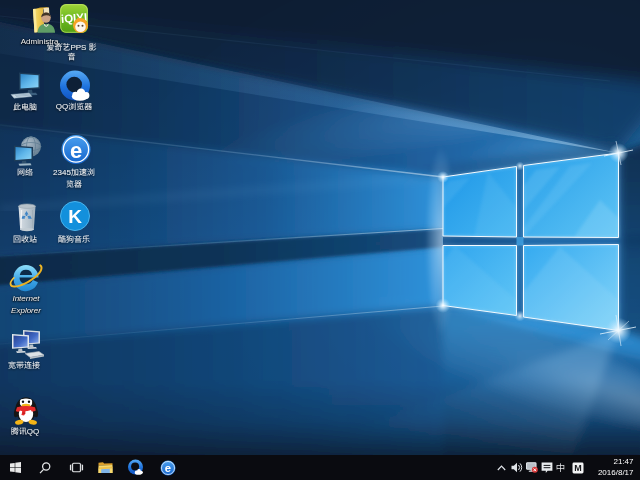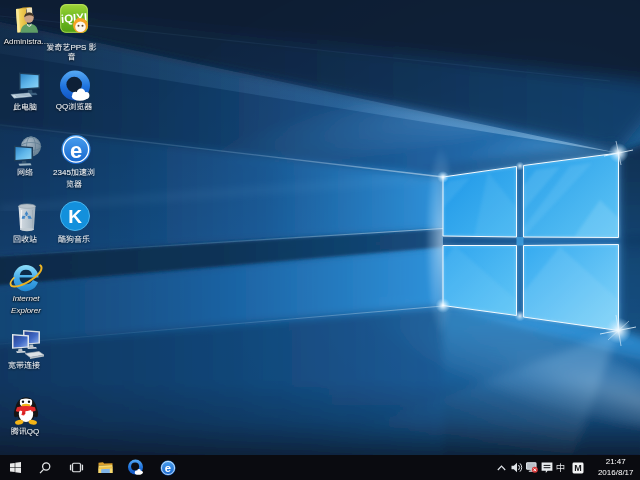--- a/index.html
+++ b/index.html
@@ -6,21 +6,21 @@
 font-family:"Liberation Sans",sans-serif;-webkit-font-smoothing:antialiased;}
 *{-webkit-font-smoothing:antialiased;}
 #wall{position:absolute;left:0;top:0;width:640px;height:480px;}
 .cell{position:absolute;width:52px;text-align:center;}
 .cell svg{display:block;margin:0 auto;}
 .lab{position:absolute;width:72px;left:50%;transform:translateX(-50%);
 color:#f2f2f2;font-size:8px;line-height:11.5px;text-align:center;
 text-shadow:0 1px 2px #000,0 0 2px #000;white-space:pre-line;}
 #taskbar{position:absolute;left:0;top:455px;width:640px;height:25px;background:#0a0b10;}
 .tbi{position:absolute;top:0;height:25px;display:flex;align-items:center;justify-content:center;}
-#clock{position:absolute;right:6.5px;top:2px;color:#fff;font-size:8px;line-height:10.5px;text-align:center;}
+#clock{position:absolute;right:6.5px;top:2px;color:#fff;font-size:8px;line-height:10.5px;text-align:right;}
 </style>
 </head>
 <body>
 <svg width="0" height="0" style="position:absolute">
     <defs>
       <filter id="lsh" x="-30%" y="-30%" width="160%" height="190%">
         <feDropShadow dx="0" dy="1" stdDeviation="0.8" flood-color="#000000" flood-opacity="0.85"></feDropShadow>
       </filter>
       <radialGradient id="beamAxis" cx="0.78" cy="0.5" r="0.8">
  <stop offset="0" stop-color="#b8dcf8" stop-opacity="0.3"></stop>
@@ -236,21 +236,21 @@
 <line x1="604" y1="156" x2="633" y2="150" opacity="0.8"></line>
 <line x1="616" y1="141" x2="621" y2="165" opacity="0.6"></line>
 <line x1="600" y1="334" x2="636" y2="327" opacity="0.8"></line>
 <line x1="616" y1="315" x2="621" y2="346" opacity="0.6"></line>
 <line x1="608" y1="340" x2="629" y2="321" opacity="0.5"></line>
 </g>
 </svg>
 
 <div id="icons">
 
-<div class="cell" style="left:0px;top:5px;">
+<div class="cell" style="left:17px;top:5px;">
 <svg width="46" height="30" viewBox="0 0 46 30">
 <defs>
 <linearGradient id="fcov" x1="0" y1="0" x2="1" y2="0">
  <stop offset="0" stop-color="#f7e285"></stop>
             <stop offset="0.45" stop-color="#f0ce55"></stop>
             <stop offset="1" stop-color="#dfb23a"></stop>
 </linearGradient>
 </defs>
 <polygon points="14,4.5 20,2.5 29,2 24,4.5" fill="#c89c2e"></polygon>
 <polygon points="23.5,3 29,2.6 29.5,13 24,13.5" fill="#efe3c0"></polygon>

